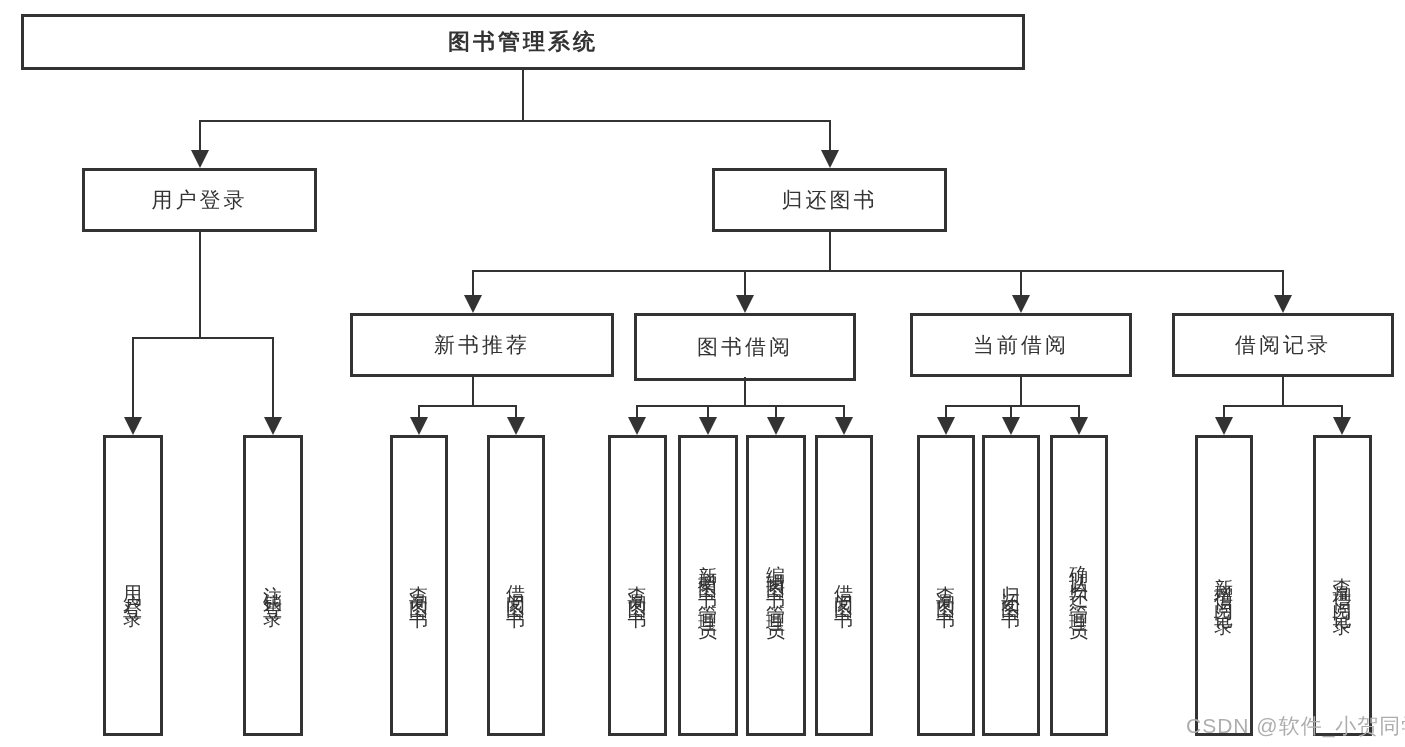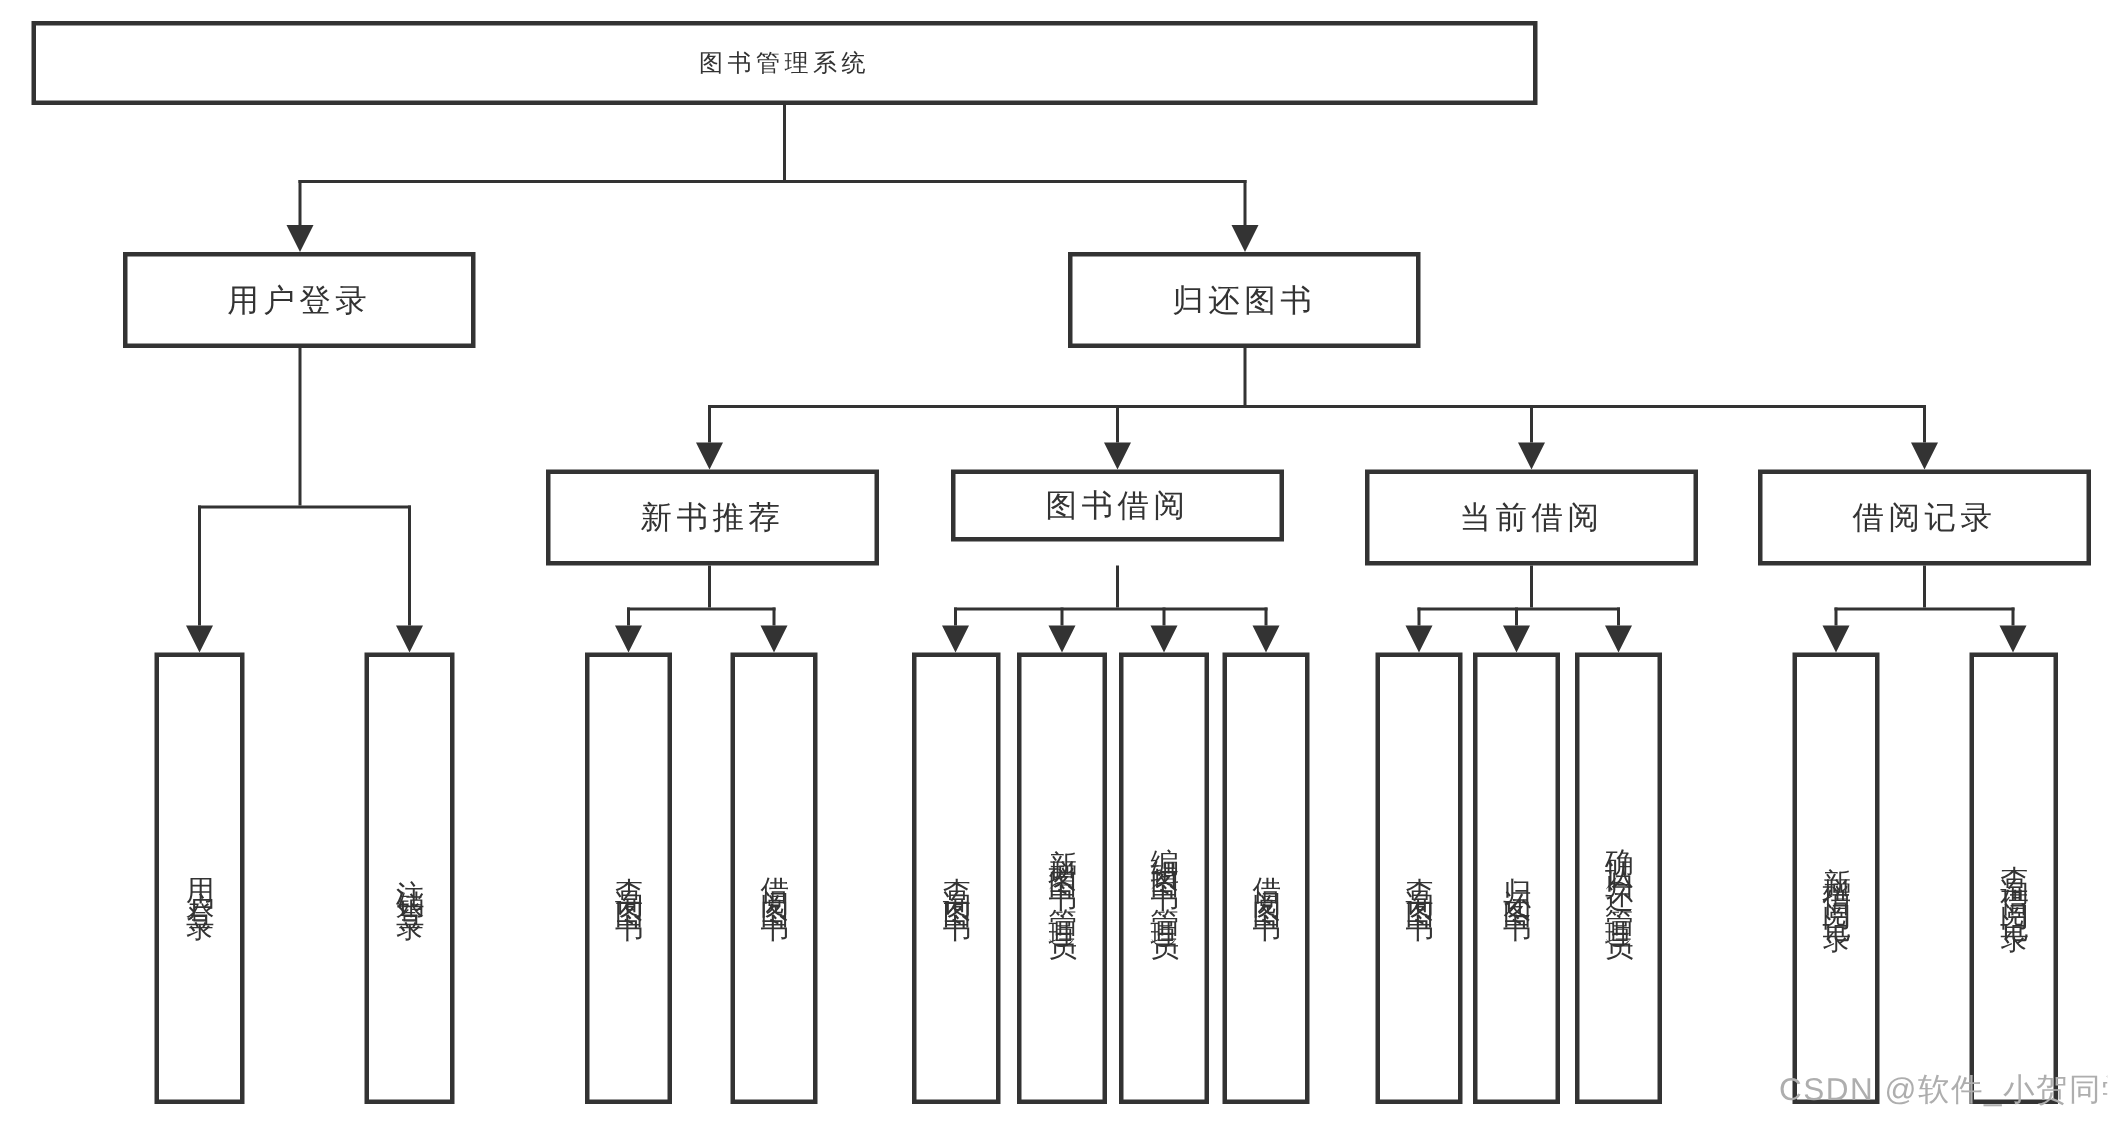--- a/index.html
+++ b/index.html
@@ -18,21 +18,21 @@
     background:#ffffff;
     display:flex;
     align-items:center;
     justify-content:center;
   }
   .box .lbl { white-space:nowrap; }
   .box.h .lbl {
     font-size:21px;
     letter-spacing:3px;
   }
-  .box.root .lbl { font-size:16px; }
+  .box.root .lbl { font-size:22px;font-weight:bold; }
   .box.v .lbl {
     writing-mode:vertical-rl;
     font-size:19px;
     letter-spacing:8px;
     line-height:1;
   }
   .vline, .hline { position:absolute; background:#333333; }
   .vline { width:2px; }
   .hline { height:2px; }
   .arrow {
@@ -60,24 +60,24 @@
     <span class="lbl">图书管理系统</span>
   </div>
 
   <div class="box h" style="left:82px;top:168px;width:235px;height:64px">
     <span class="lbl">用户登录</span>
   </div>
   <div class="box h" style="left:712px;top:168px;width:235px;height:64px">
     <span class="lbl">归还图书</span>
   </div>
 
-  <div class="box h" style="left:364px;top:313px;width:222px;height:64px">
+  <div class="box h" style="left:350px;top:313px;width:264px;height:64px">
     <span class="lbl">新书推荐</span>
   </div>
-  <div class="box h" style="left:634px;top:313px;width:222px;height:48px">
+  <div class="box h" style="left:634px;top:313px;width:222px;height:68px">
     <span class="lbl">图书借阅</span>
   </div>
   <div class="box h" style="left:910px;top:313px;width:222px;height:64px">
     <span class="lbl">当前借阅</span>
   </div>
   <div class="box h" style="left:1172px;top:313px;width:222px;height:64px">
     <span class="lbl">借阅记录</span>
   </div>
 
   <div class="box v" style="left:103px;top:435px;width:60px;height:301px">

